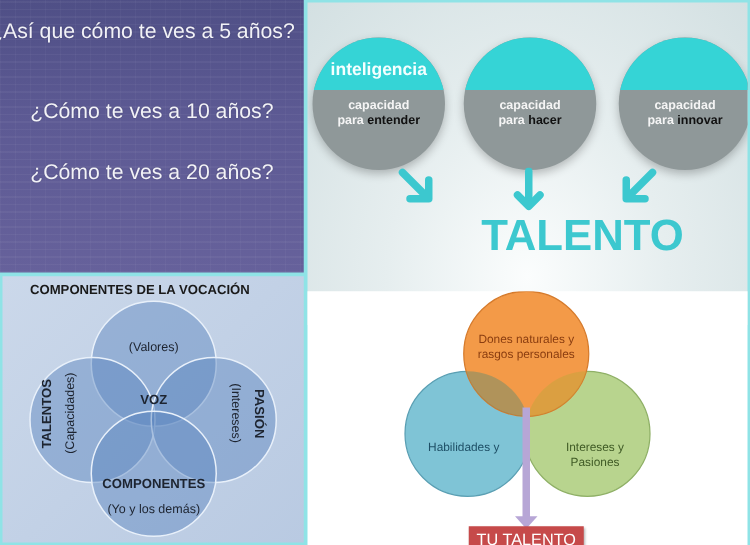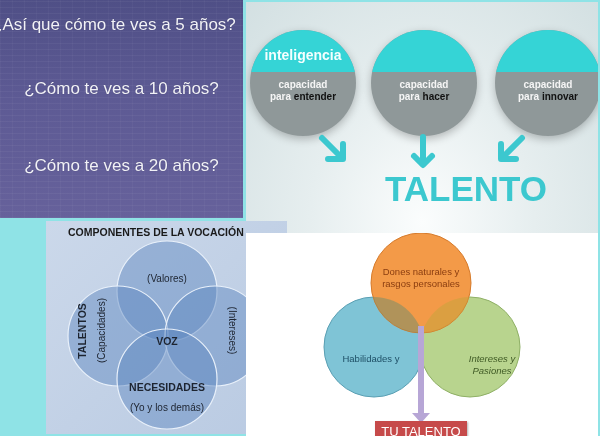--- a/index.html
+++ b/index.html
@@ -27,40 +27,40 @@
         color: #f4ffff; font-weight: bold; font-size: 14px; }
   .tcircle .desc { position: absolute; left: 0; top: 49px; width: 100%; text-align: center;
         color: #f5f5f5; font-weight: bold; font-size: 10px; line-height: 12px; }
   .tcircle .desc .em { color: #111; }
   .arrow { position: absolute; }
   #talento-word { position: absolute; left: 0; width: 100%; top: 167px; text-align: center;
         color: #3cc8cf; font-weight: bold; font-size: 35px; letter-spacing: 0px; margin-left: 44px; }
 
   
   #q3 { left: 2px; top: 221px; width: 241px; height: 213px;
-        background: linear-gradient(135deg, #cbd8ea 0%, #c2d1e6 50%, #b9cae2 100%); margin-left: 44px; }
+        background: linear-gradient(135deg, #cbd8ea 0%, #c2d1e6 50%, #b9cae2 100%); }
   #q3 .title { position: absolute; left: 22px; top: 5px; font-weight: bold; font-size: 10.5px; color: #1a1a1a; }
   #q3 .ctext { position: absolute; text-align: center; color: #1d2430; font-size: 10px; }
   #q3 .bold { font-weight: bold; font-size: 10.5px; }
 
   
   #q4 { left: 246px; top: 221px; width: 352px; height: 254px; background: #ffffff; margin-top: 12px; }
   #q4 .ctext { position: absolute; text-align: center; font-size: 9.5px; line-height: 12px; }
   #tu-talento { position: absolute; left: 129px; top: 188px; width: 92px; height: 22px;
         background: #c64a4a; color: #fff; font-weight: normal; font-size: 13px; text-align: center; line-height: 22px;
         box-shadow: 1px 1px 2px rgba(0,0,0,0.3); }
 </style>
 </head>
 <body>
 
 <div id="q1" class="panel">
   <div class="grid"></div>
   <div class="line" style="top:15px; left:-8px;">¿Así que cómo te ves a 5 años?</div>
   <div class="line" style="top:79px;">¿Cómo te ves a 10 años?</div>
-  <div class="line" style="top:156px;">¿Cómo te ves a 20 años?</div>
+  <div class="line" style="top:128px;">¿Cómo te ves a 20 años?</div>
 </div>
 
 <div id="q2" class="panel">
   <div class="tcircle" style="left:4px; top:28px;">
     <div class="top"></div>
     <div class="title">inteligencia</div>
     <div class="desc">
       <div>capacidad</div>
       <div><span>para</span> <span class="em">entender</span></div>
     </div>
@@ -104,22 +104,22 @@
       <circle cx="72" cy="115" r="50"></circle>
       <circle cx="169" cy="115" r="50"></circle>
       <circle cx="121" cy="158" r="50"></circle>
     </g>
   </svg>
   <div class="ctext" style="left:71px; top:52px; width:100px;">(Valores)</div>
   <div class="ctext bold" style="left:-14px; top:104px; width:100px; transform: rotate(-90deg);">TALENTOS</div>
   <div class="ctext" style="left:5px; top:104px; width:100px; transform: rotate(-90deg);">(Capacidades)</div>
   <div class="ctext bold" style="left:155px; top:104px; width:100px; transform: rotate(90deg);">PASIÓN</div>
   <div class="ctext" style="left:136px; top:104px; width:100px; transform: rotate(90deg);">(Intereses)</div>
-  <div class="ctext bold" style="left:96px; top:114px; width:50px;">VOZ</div>
-  <div class="ctext bold" style="left:66px; top:160px; width:110px;">NECESIDADES</div>
+  <div class="ctext bold" style="left:96px; top:93px; width:50px;">VOZ</div>
+  <div class="ctext bold" style="left:66px; top:160px; width:110px;">COMPONENTES</div>
   <div class="ctext" style="left:66px; top:181px; width:110px;">(Yo y los demás)</div>
 </div>
 
 <div id="q4" class="panel">
   <svg style="position:absolute; left:0; top:0;" width="352" height="213">
     <circle cx="128" cy="114" r="50" fill="#7fc4d6" stroke="#5a9fb3" stroke-width="1"></circle>
     <circle cx="224" cy="114" r="50" fill="#b8d48e" stroke="#8fb066" stroke-width="1"></circle>
     <circle cx="175" cy="50" r="50" fill="#f39a48" stroke="#d67b2c" stroke-width="1"></circle>
     <path d="M 128 64 A 50 50 0 0 1 175 100 A 50 50 0 0 1 128 64 Z" fill="none"></path>
     <g opacity="0.55">
@@ -136,18 +136,18 @@
     <rect x="172" y="93" width="6" height="88" fill="#b7a6d6"></rect>
     <polygon points="166,180 184,180 175,190" fill="#b7a6d6"></polygon>
   </svg>
   <div class="ctext" style="left:125px; top:33px; width:100px; color:#8a3d10;">
     <div>Dones naturales y</div>
     <div>rasgos personales</div>
   </div>
   <div class="ctext" style="left:80px; top:120px; width:90px; color:#1e4f66;">
     <div>Habilidades y</div>
   </div>
-  <div class="ctext" style="left:201px; top:120px; width:90px; color:#3f5a25;font-style:italic;">
+  <div class="ctext" style="left:185px; top:120px; width:90px; color:#3f5a25;">
     <div>Intereses y</div>
     <div>Pasiones</div>
   </div>
   <div id="tu-talento">TU TALENTO</div>
 </div>
 
 </body></html>

